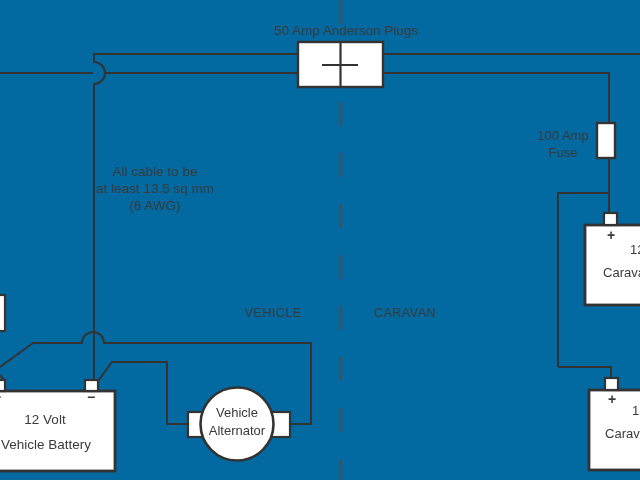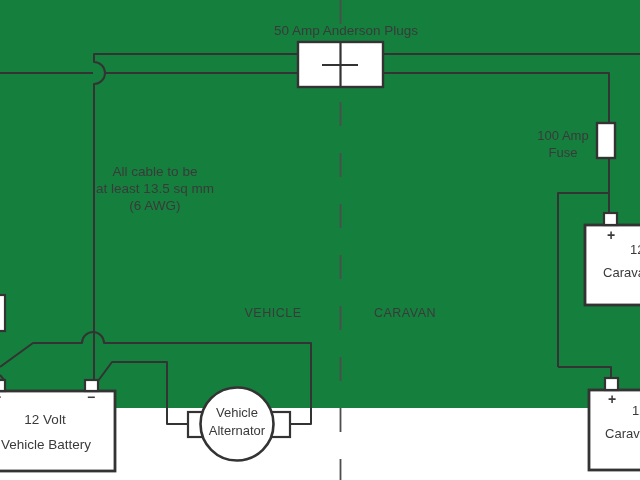--- a/index.html
+++ b/index.html
@@ -1,17 +1,17 @@
 <!DOCTYPE html>
 <html><head>
 <meta charset="utf-8">
 <style>
   html,body{margin:0;padding:0;background:#ffffff;}
   body{width:640px;height:480px;overflow:hidden;font-family:"Liberation Sans",sans-serif;}
-  #stage{position:relative;width:640px;height:408px;background:#15803d;}
+  #stage{position:relative;width:640px;height:480px;background:#0369a1;}
   svg{display:block;overflow:hidden;}
   .wire{stroke:#333333;stroke-width:2;fill:none;stroke-linejoin:round;stroke-linecap:butt;}
   .boxline{stroke:#333333;fill:#ffffff;}
   .lbl{fill:#3a3a3a;}
   text{font-family:"Liberation Sans",sans-serif;}
 </style>
 </head>
 <body>
 
 <div id="stage">

